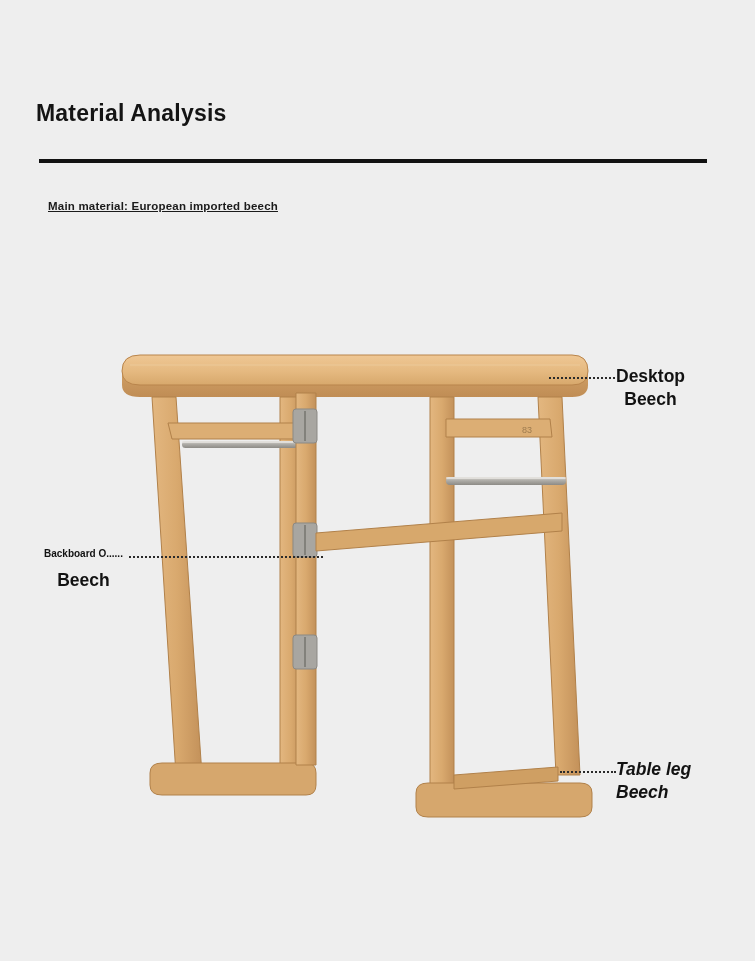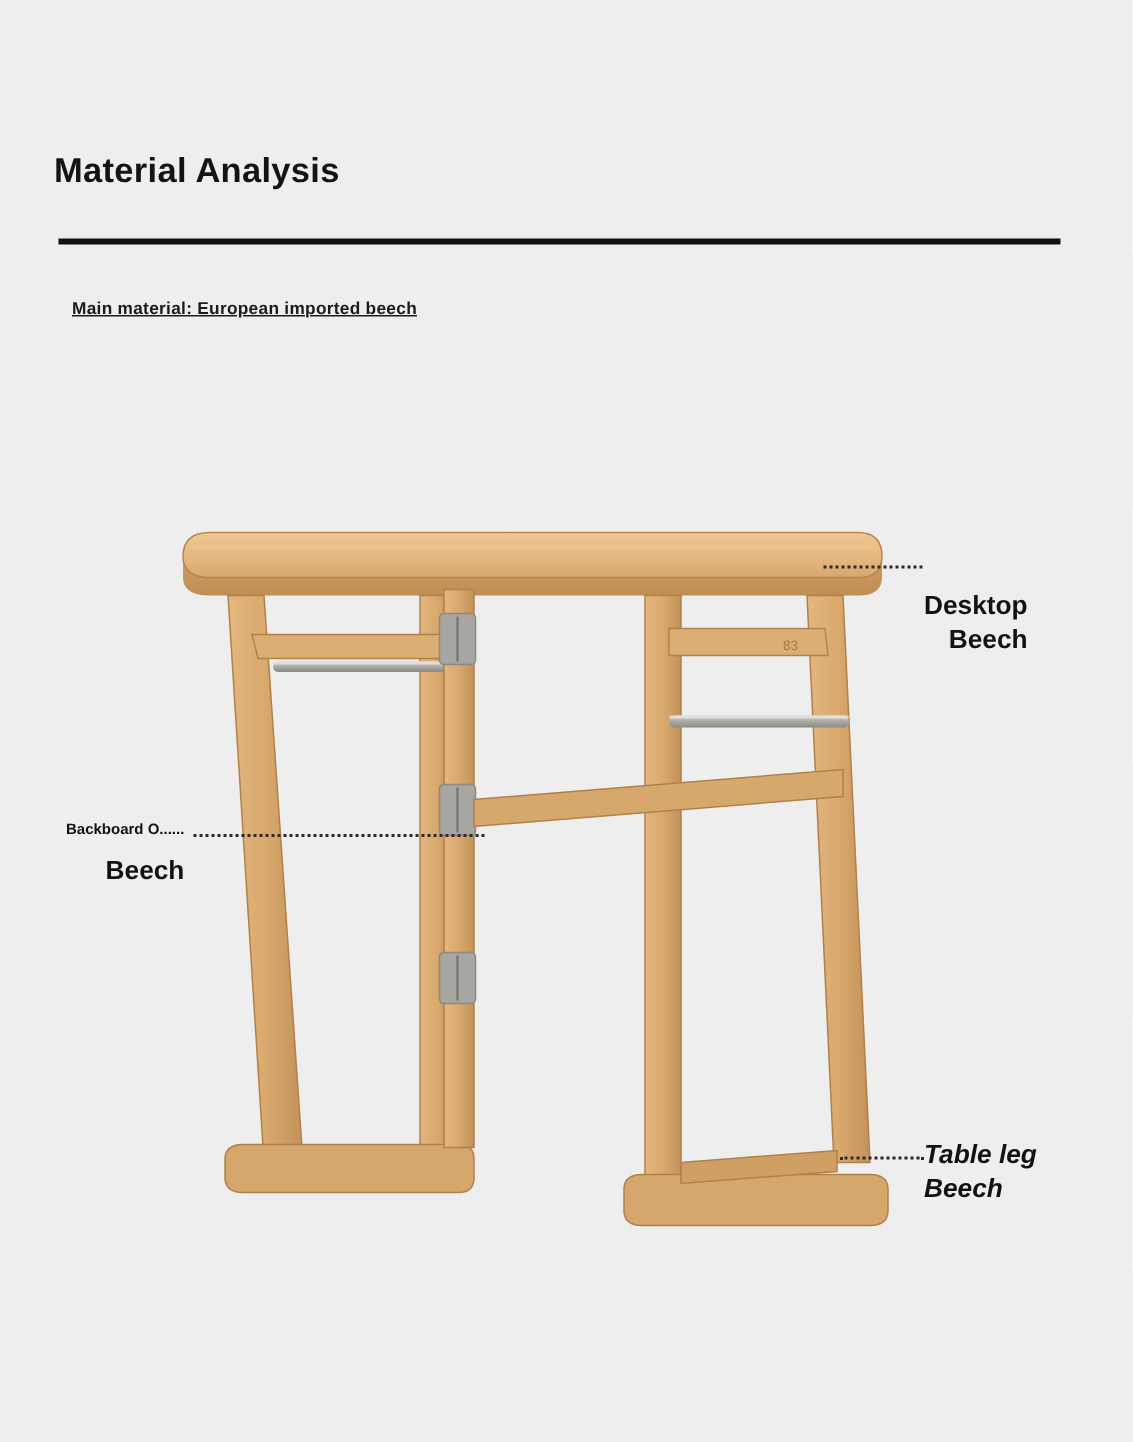--- a/index.html
+++ b/index.html
@@ -68,33 +68,32 @@
     display: block;
   }
   .callout .small {
     font-size: 10px;
     display: block;
     line-height: 14px;
   }
   #callout-desktop {
     left: 616px;
     top: 365px;
-    text-align: right;
-    margin-top: 27px;
+    text-align: center;
   }
   #callout-leg {
     left: 616px;
     top: 758px;
     text-align: left;
     font-style: italic;
   }
   #callout-backboard {
     left: 44px;
     top: 547px;
-    text-align: right;
+    text-align: center;
   }
   #callout-backboard .big { margin-top: 8px; }
 
   .leader {
     position: absolute;
     height: 0;
     border-top: 2px dotted #2a2a2a;
   }
   #leader-desktop {
     left: 549px;

